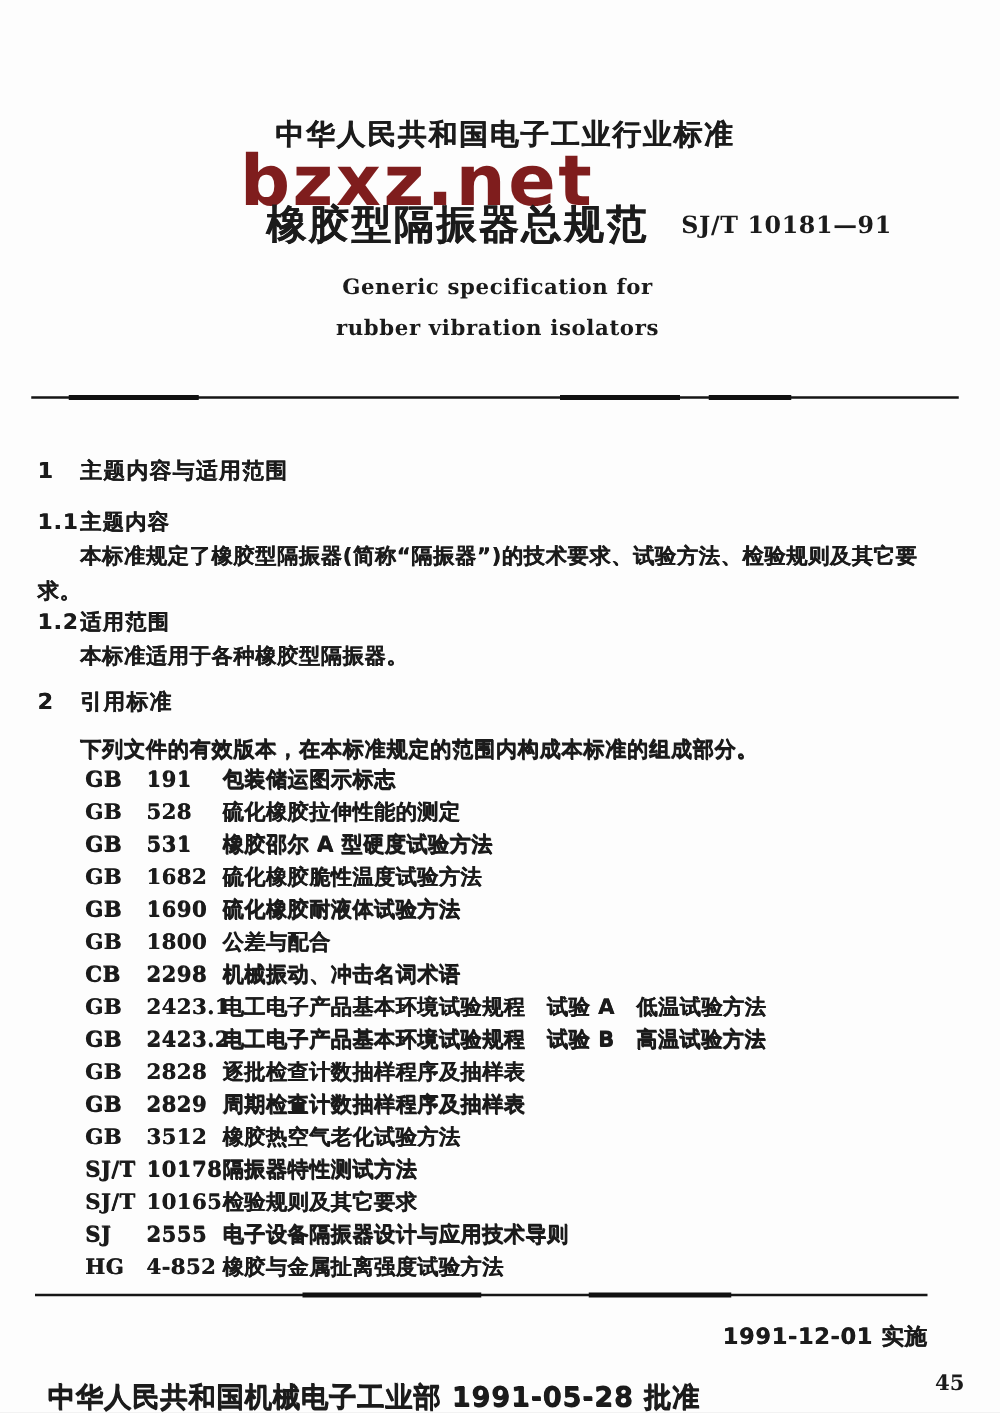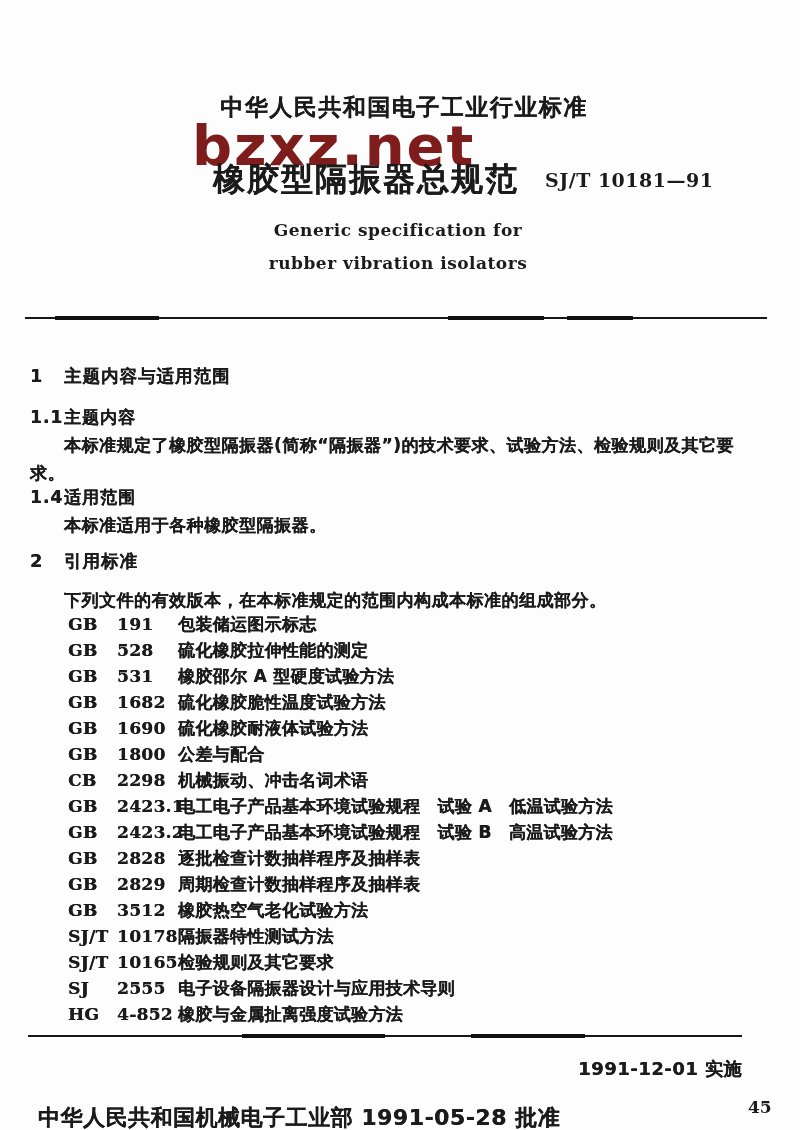--- a/index.html
+++ b/index.html
@@ -81,21 +81,21 @@
     <div class="seg" style="left:57%;width:13%;"></div>
     <div class="seg" style="left:73%;width:9%;"></div>
   </div>
 
   <div class="abs cn h1 sec1-h"><span class="h-num">1</span><span>主题内容与适用范围</span></div>
 
   <div class="abs cn h2 sub11-h"><span class="h-num">1.1</span><span>主题内容</span></div>
 
   <div class="abs cn para para11">本标准规定了橡胶型隔振器(简称“隔振器”)的技术要求、试验方法、检验规则及其它要求。</div>
 
-  <div class="abs cn h2 sub12-h"><span class="h-num">1.4</span><span>适用范围</span></div>
+  <div class="abs cn h2 sub12-h"><span class="h-num">1.2</span><span>适用范围</span></div>
 
   <div class="abs cn para para12">本标准适用于各种橡胶型隔振器。</div>
 
   <div class="abs cn h1 sec2-h"><span class="h-num">2</span><span>引用标准</span></div>
 
   <div class="abs cn para intro">下列文件的有效版本，在本标准规定的范围内构成本标准的组成部分。</div>
 
   <div class="abs ref-list">
     <div class="cn ref-row"><span class="ref-org">GB</span><span class="ref-num">191</span><span>包装储运图示标志</span></div>
     <div class="cn ref-row"><span class="ref-org">GB</span><span class="ref-num">528</span><span>硫化橡胶拉伸性能的测定</span></div>

